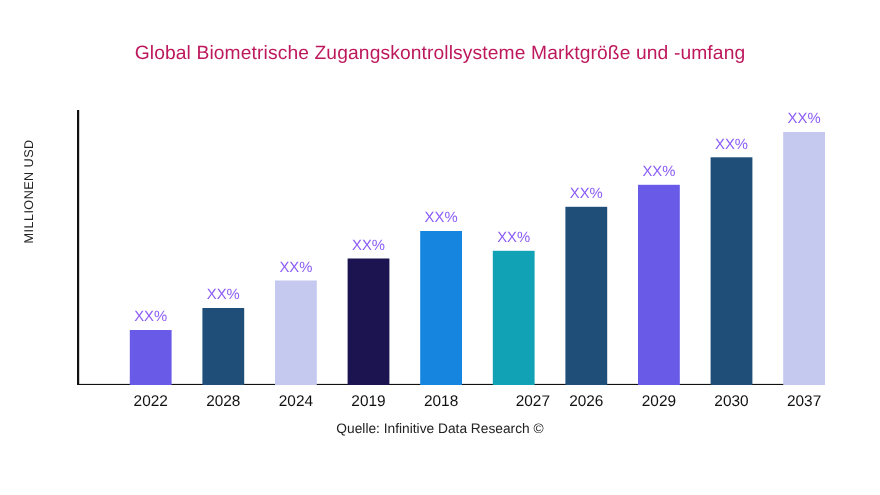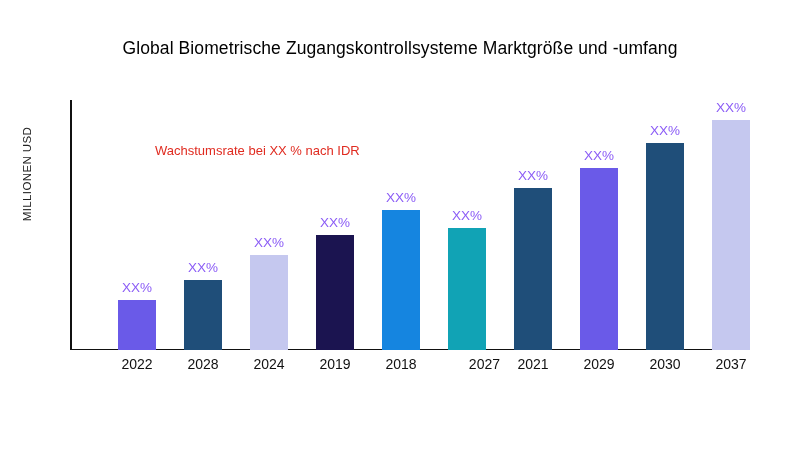--- a/index.html
+++ b/index.html
@@ -18,21 +18,21 @@
     width: 800px;
     height: 450px;
   }
   #chart-title {
     position: absolute;
     left: 0;
     top: 38px;
     width: 800px;
     text-align: center;
     font-size: 17.5px;
-    color: #000000;
+    color: #be185d;
     letter-spacing: 0.1px;
     white-space: nowrap;
   }
   #y-axis-label {
     position: absolute;
     left: -83px;
     top: 168px;
     width: 220px;
     text-align: center;
     transform: rotate(-90deg);
@@ -111,21 +111,20 @@
 </style>
 </head>
 <body>
 
 <div id="chart-root">
 
   <div id="chart-title">Global Biometrische Zugangskontrollsysteme Marktgröße und -umfang</div>
 
   <div id="y-axis-label">MILLIONEN USD</div>
 
-  <div id="growth-annotation">Wachstumsrate bei XX % nach IDR</div>
 
   <div id="plot-area">
     <div id="y-axis-line"></div>
     <div id="x-axis-line"></div>
     <div id="bars-layer">
         <div class="bar-slot" style="left: 34px; height: 250px;">
           <div class="bar-rect" style="height: 50px; background: rgb(106, 90, 232);"></div>
           <div class="bar-value-label" style="bottom: 55px;">XX%</div>
         </div>
         <div class="bar-slot" style="left: 100px; height: 250px;">
@@ -165,21 +164,22 @@
           <div class="bar-value-label" style="bottom: 235px;">XX%</div>
         </div>
       </div>
     <div id="ticks-layer">
         <div class="x-tick-label" style="left: 34px;">2022</div>
         <div class="x-tick-label" style="left: 100px;">2028</div>
         <div class="x-tick-label" style="left: 166px;">2024</div>
         <div class="x-tick-label" style="left: 232px;">2019</div>
         <div class="x-tick-label" style="left: 298px;">2018</div>
         <div class="x-tick-label" style="left: 364px; text-align: right;">2027</div>
-        <div class="x-tick-label" style="left: 430px;">2021</div>
+        <div class="x-tick-label" style="left: 430px;">2026</div>
         <div class="x-tick-label" style="left: 496px;">2029</div>
         <div class="x-tick-label" style="left: 562px;">2030</div>
         <div class="x-tick-label" style="left: 628px;">2037</div>
       </div>
   </div>
 
+  <div id="source-note">Quelle: Infinitive Data Research ©</div>
 
 </div>
 
 </body></html>

